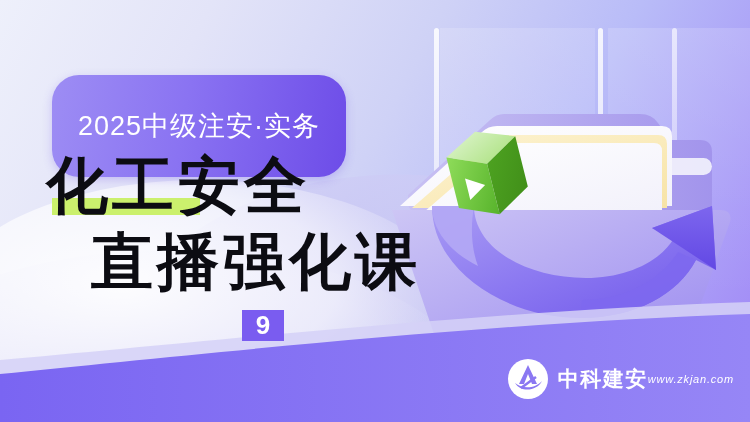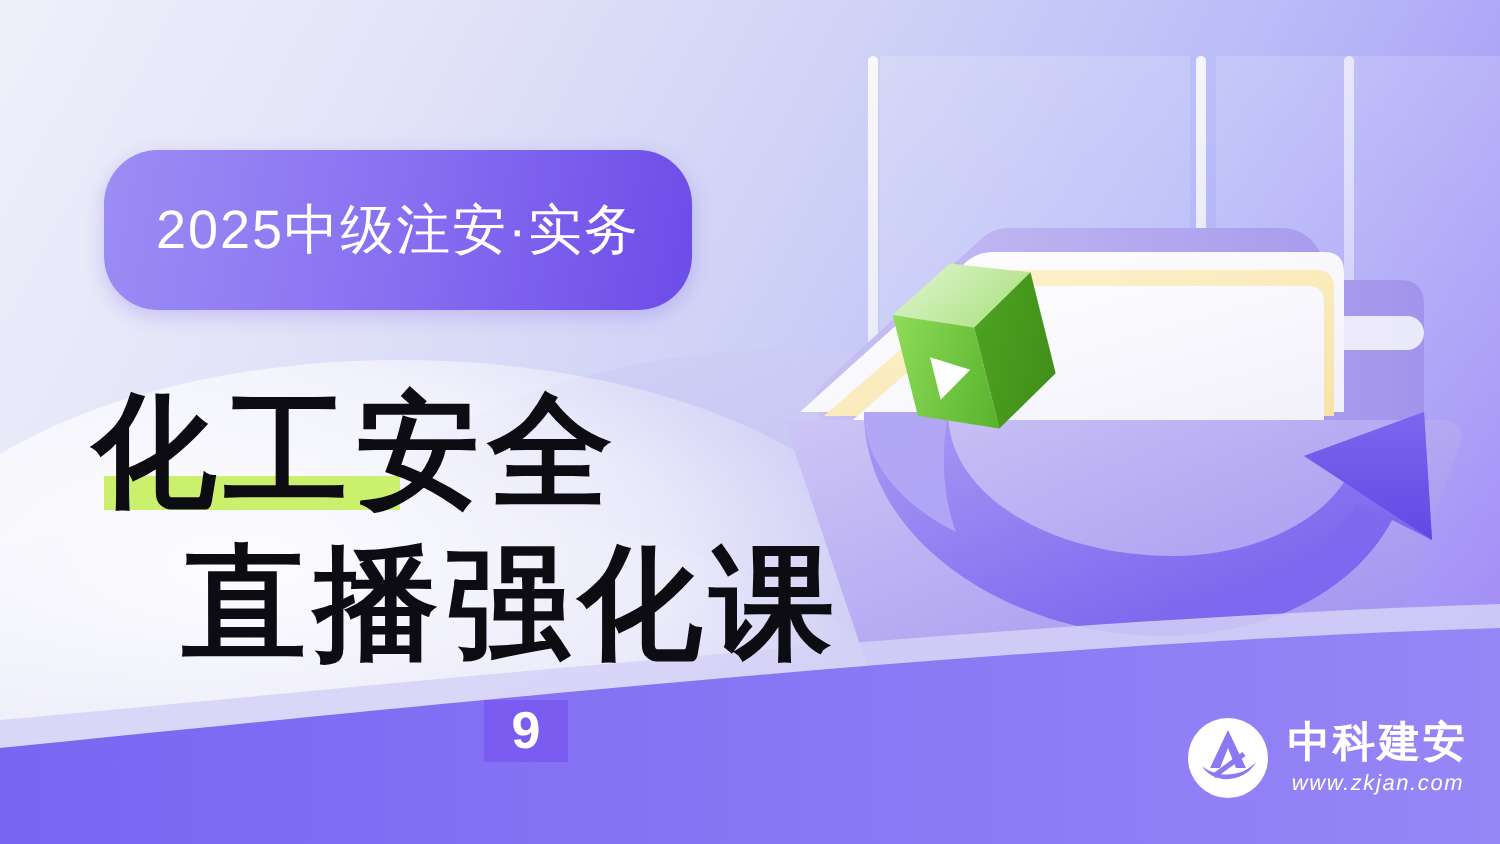--- a/index.html
+++ b/index.html
@@ -48,41 +48,41 @@
   
   .bottom-band{position:absolute;left:0;bottom:0;width:750px;height:120px;}
   .band-light{position:absolute;left:0;bottom:0;width:750px;height:120px;}
 
   
   .illus{position:absolute;left:390px;top:10px;width:360px;height:360px;}
 
   
   .tag{
     position:absolute;left:52px;top:75px;
-    height:70px;padding:5px 26px;
+    height:70px;padding:16px 26px;
     display:flex;align-items:center;
     border-radius:27px;
     background:linear-gradient(100deg,#9d8df4 0%,#8a73f2 45%,#6d4ce8 100%);
     box-shadow:0 3px 10px rgba(108,77,230,.25);
   }
   .tag-text{
     color:#fff;font-size:27px;letter-spacing:1px;
     font-family:"Liberation Sans","DejaVu Sans",sans-serif;
     white-space:nowrap;
   }
   .tag-pointer{
     position:absolute;left:84px;top:127px;
     width:0;height:0;
     border-left:9px solid transparent;
     border-right:20px solid transparent;
     border-top:17px solid #8a73f2;
   }
 
   
-  .headline{position:absolute;left:46px;top:148px;width:420px;margin-top:40px;}
+  .headline{position:absolute;left:46px;top:148px;width:420px;}
   .hl-line{position:relative;height:76px;}
   .hl-text{
     position:relative;z-index:2;
     font-family:"DejaVu Sans","Liberation Sans",sans-serif;
     font-size:62px;font-weight:bold;color:#0c0c12;
     letter-spacing:4px;line-height:76px;white-space:nowrap;
   }
   .hl-underline{
     position:absolute;z-index:1;
     left:6px;top:50px;width:148px;height:17px;
@@ -96,21 +96,21 @@
     font-family:"Liberation Sans","DejaVu Sans",sans-serif;
     font-size:26px;font-weight:bold;
   }
 
   
   .logo{
     position:absolute;right:16px;bottom:22px;
     display:flex;align-items:center;gap:9px;
   }
   .logo-mark{width:42px;height:42px;flex:0 0 42px;}
-  .logo-text{display:flex;flex-direction:column;line-height:1;text-align:center;}
+  .logo-text{display:flex;flex-direction:row;line-height:1;}
   .logo-name{
     color:#fff;font-size:21px;font-weight:bold;letter-spacing:1.5px;
     font-family:"DejaVu Sans","Liberation Sans",sans-serif;
   }
   .logo-url{
     color:#fff;font-size:11px;letter-spacing:.8px;margin-top:5px;
     font-family:"Liberation Sans","DejaVu Sans",sans-serif;
     font-style:italic;
   }
 </style>

